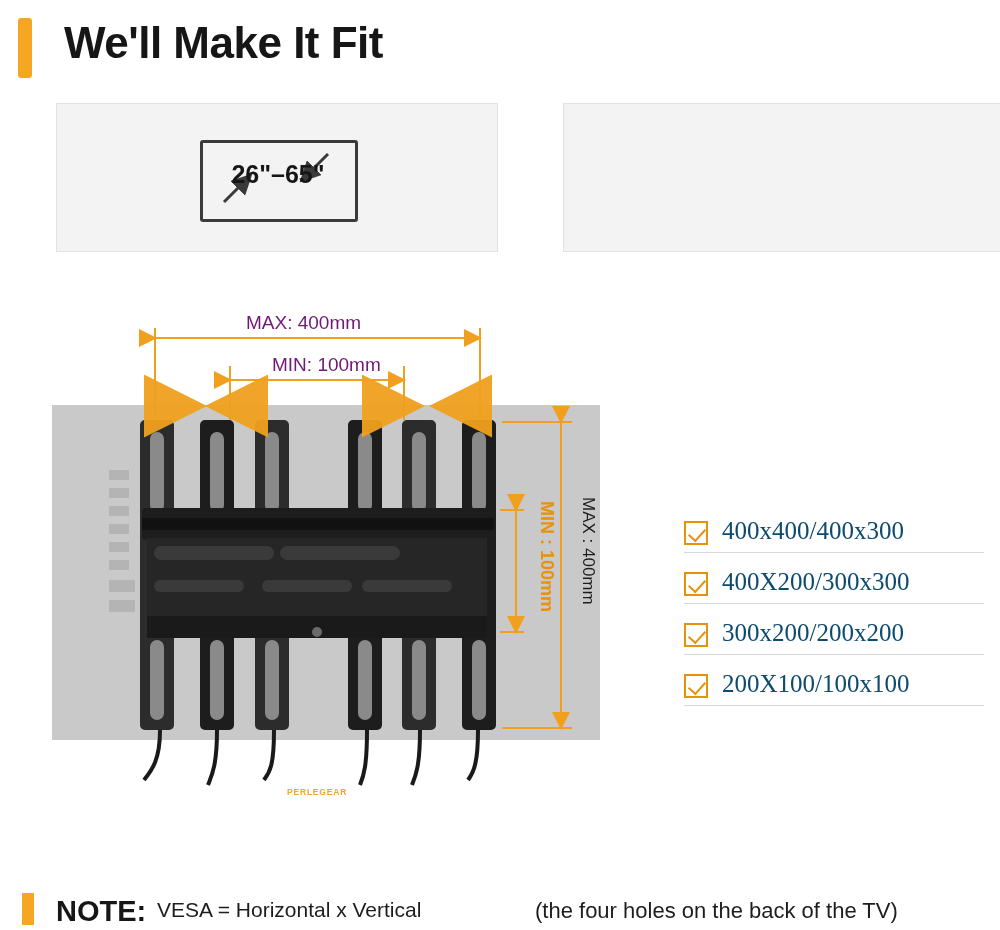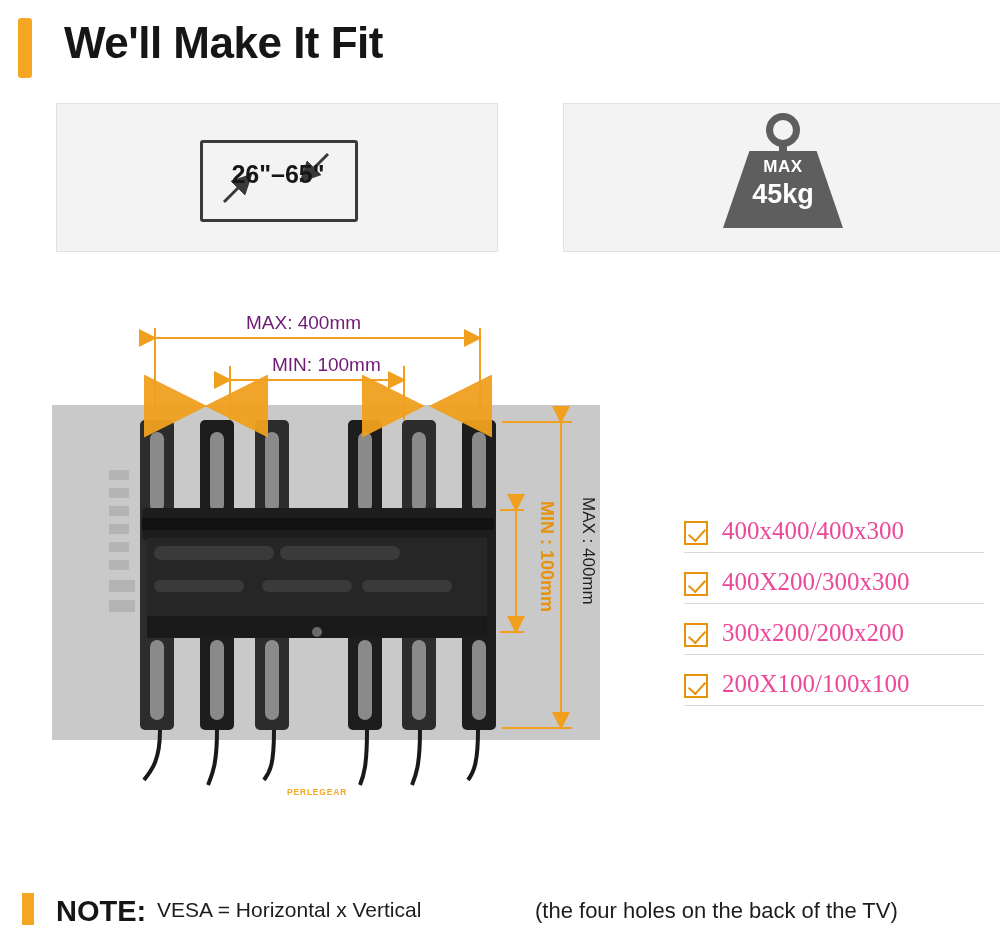--- a/index.html
+++ b/index.html
@@ -84,21 +84,21 @@
   .vesa-item{position:absolute;left:672px;height:36px;}
   .vesa-item .chk{
     position:absolute;left:0;top:2px;width:24px;height:24px;
     border:2px solid #E8920B;box-sizing:border-box;
   }
   .vesa-item .chk:after{
     content:"";position:absolute;left:6px;top:2px;width:8px;height:14px;
     border:solid #E8920B;border-width:0 2.5px 2.5px 0;transform:rotate(42deg);
   }
   .vesa-item .txt{
-    position:absolute;left:38px;top:-2px;font-size:25px;color:#ec4899;
+    position:absolute;left:38px;top:-2px;font-size:25px;color:#0c4a6e;
     white-space:nowrap;font-family:"Liberation Serif", serif;
   }
   .vesa-item .line{
     position:absolute;left:0;top:33px;width:300px;height:1px;background:#d8d8d8;
   }
   #vesa-0{top:519px;}
   #vesa-1{top:570px;}
   #vesa-2{top:621px;}
   #vesa-3{top:672px;}
 
@@ -131,27 +131,20 @@
       <marker id="ah" markerWidth="7" markerHeight="7" refX="3" refY="3.5" orient="auto">
         <polygon points="0,0 7,3.5 0,7" fill="#3a3a3a"></polygon>
       </marker>
     </defs>
     <line x1="128" y1="14" x2="108" y2="34" stroke="#3a3a3a" stroke-width="3" marker-end="url(#ah)"></line>
     <line x1="24" y1="62" x2="44" y2="42" stroke="#3a3a3a" stroke-width="3" marker-end="url(#ah)"></line>
   </svg>
   <div class="size-text">26"–65"</div>
 
   <div class="fbox" id="box-weight"></div>
-  <div class="weight-wrap">
-    <div class="weight-hook"></div>
-    <div class="weight-hook-stem"></div>
-    <div class="weight-body"></div>
-    <div class="weight-max">MAX</div>
-    <div class="weight-kg">45kg</div>
-  </div>
 
   <div class="diagram">
     <svg width="1000" height="520" viewBox="0 0 1000 520">
       <defs>
         <marker id="oa" markerWidth="9" markerHeight="9" refX="8" refY="4.5" orient="auto">
           <polygon points="0,0 9,4.5 0,9" fill="#F0A01E"></polygon>
         </marker>
         <marker id="oaS" markerWidth="9" markerHeight="9" refX="8" refY="4.5" orient="auto">
           <polygon points="0,0 9,4.5 0,9" fill="#F0A01E"></polygon>
         </marker>

